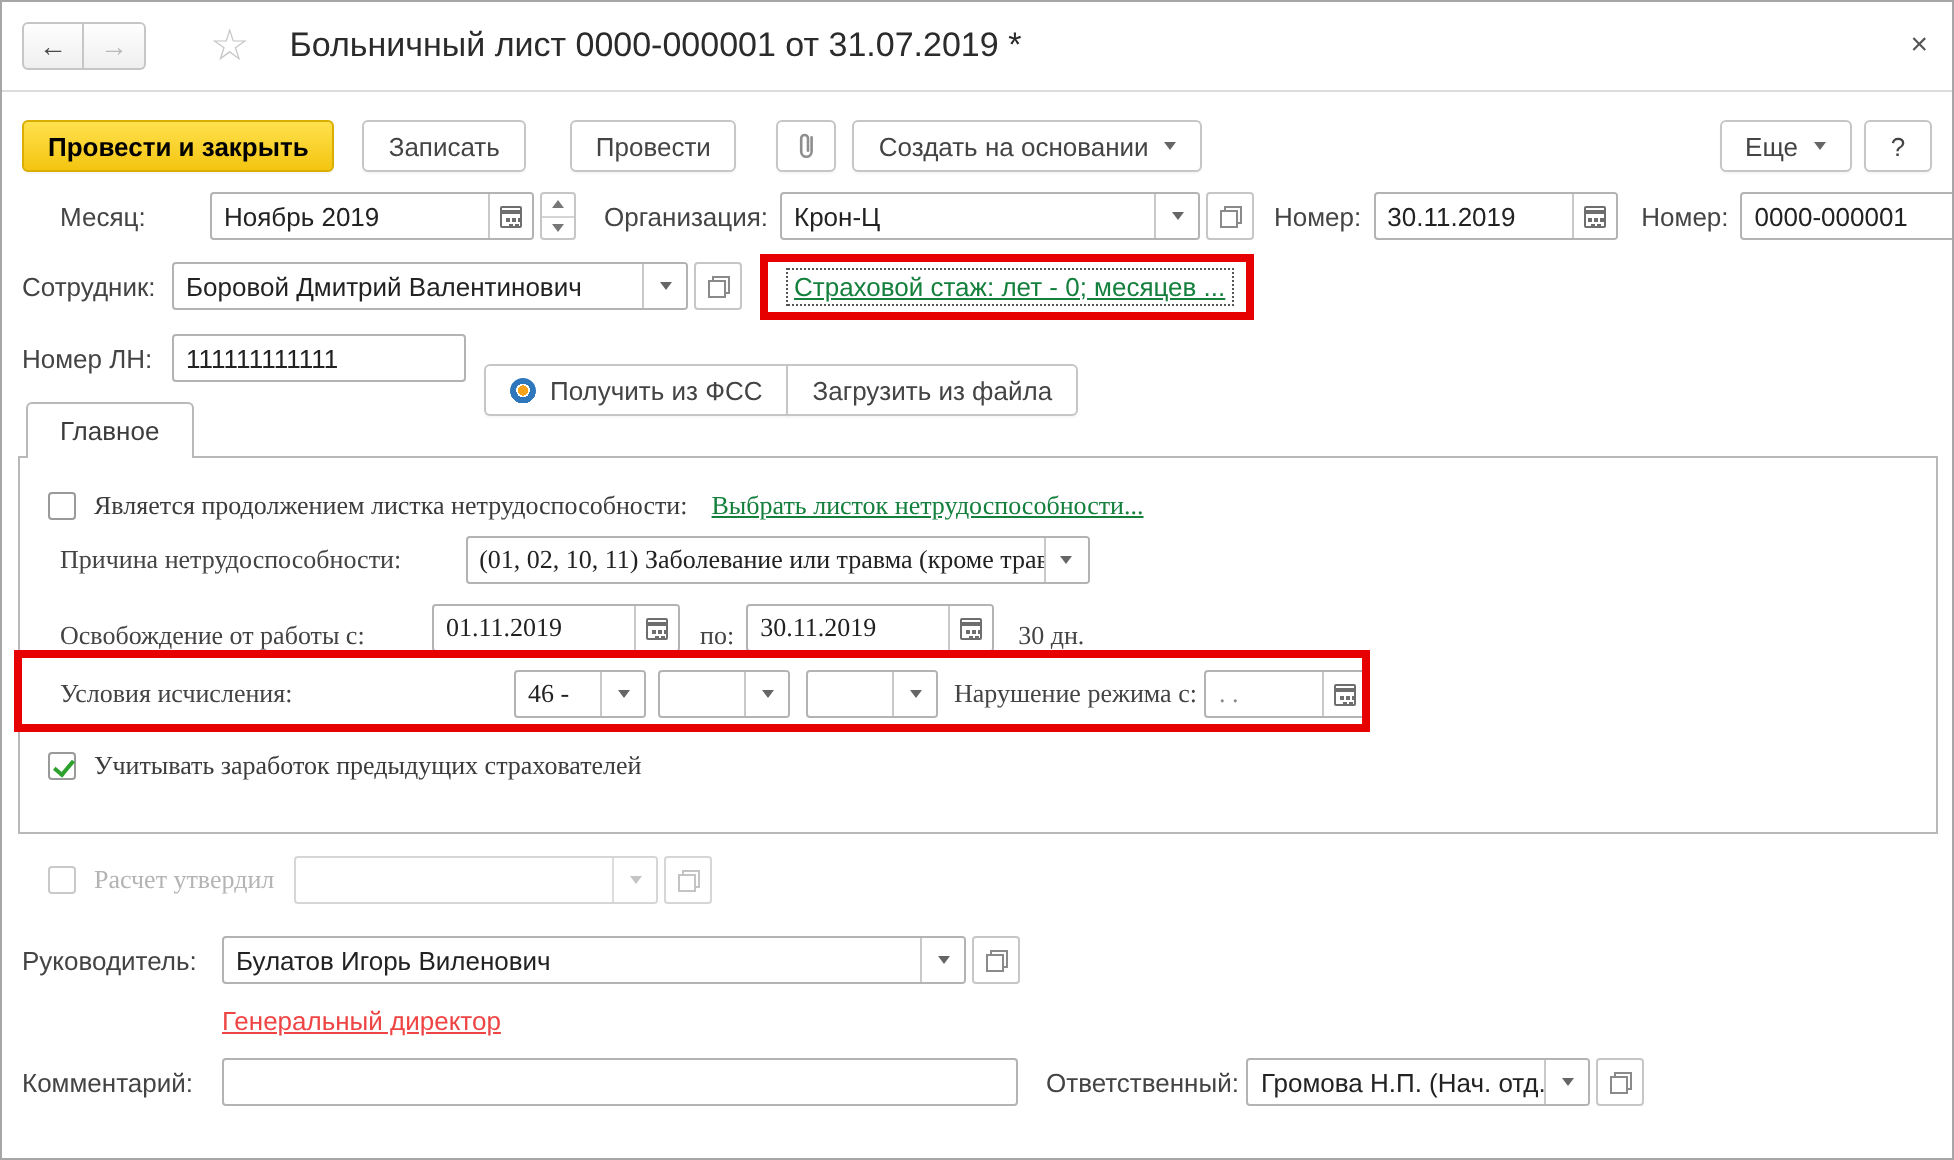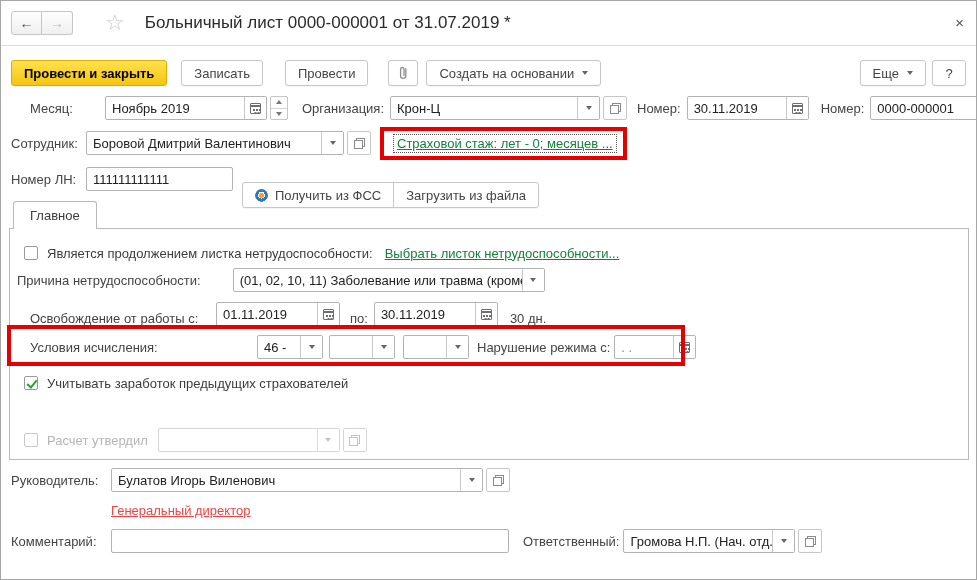--- a/index.html
+++ b/index.html
@@ -73,23 +73,23 @@
   .f-manager{width:372px}.f-comment{width:398px}.f-resp{width:172px}
   .ml4{margin-left:4px}.ml6{margin-left:6px}.ml8{margin-left:8px}.ml10{margin-left:10px}
   .ml12{margin-left:12px}.ml14{margin-left:14px}.ml20{margin-left:20px}.ml22{margin-left:22px}
 
   
   #row-month{top:94px;left:10px;margin-left:19px;}
   #row-employee{top:129px;left:10px;justify-content:center;}
   #row-ln{top:164px;left:10px;height:28px;}
   
   .tab{position:absolute;top:200px;left:12px;height:28px;padding:0 16px;border:1px solid #b9b9b9;border-bottom:none;border-radius:3px 3px 0 0;background:#fff;display:flex;align-items:center;z-index:2;cursor:pointer;color:#3c3c3c;}
-  .panel{position:absolute;top:227px;left:8px;width:960px;height:232px;border:1px solid #b9b9b9;background:#fff;}
+  .panel{position:absolute;top:227px;left:8px;width:960px;height:189px;border:1px solid #b9b9b9;background:#fff;font-family:Liberation Serif, serif;}
   #row-cont{top:11px;left:14px;}
-  #row-reason{top:38px;left:7px;gap:24px;}
+  #row-reason{top:38px;left:20px;gap:24px;}
   #row-release{top:71px;left:20px;align-items:flex-end;}
   #row-cond{top:105px;left:20px;}
   #row-prev{top:141px;left:14px;}
   #row-approved{top:198px;left:14px;}
   
   #row-manager{top:466px;left:10px;}
   #row-position{top:499px;left:110px;height:20px;}
   #row-comment{top:527px;left:10px;}
 
   .cblabel{margin-left:9px;white-space:nowrap;}

